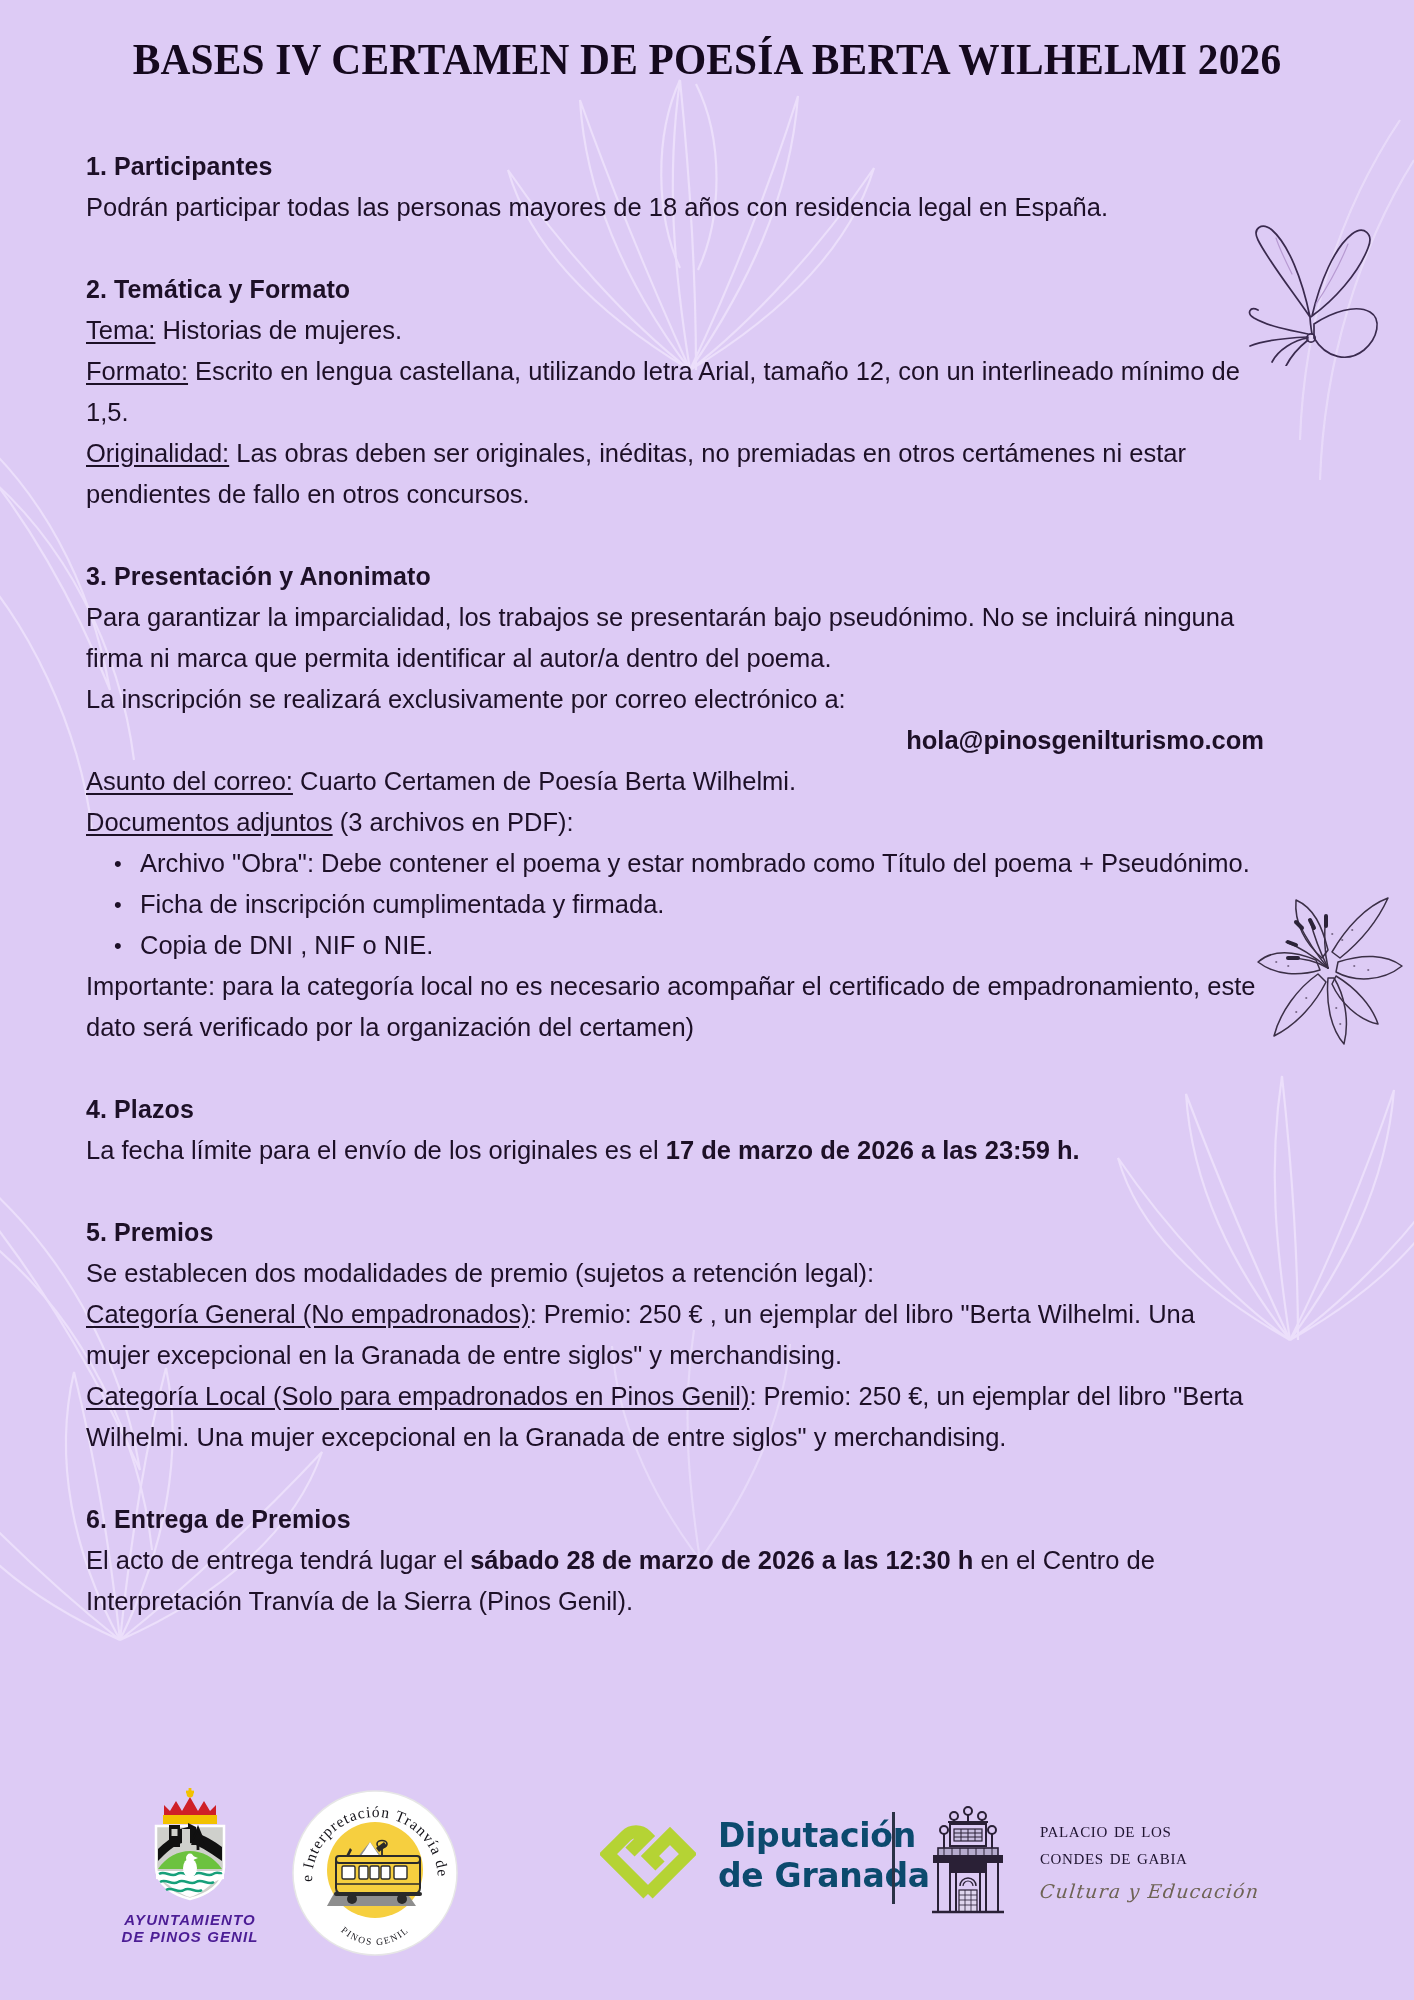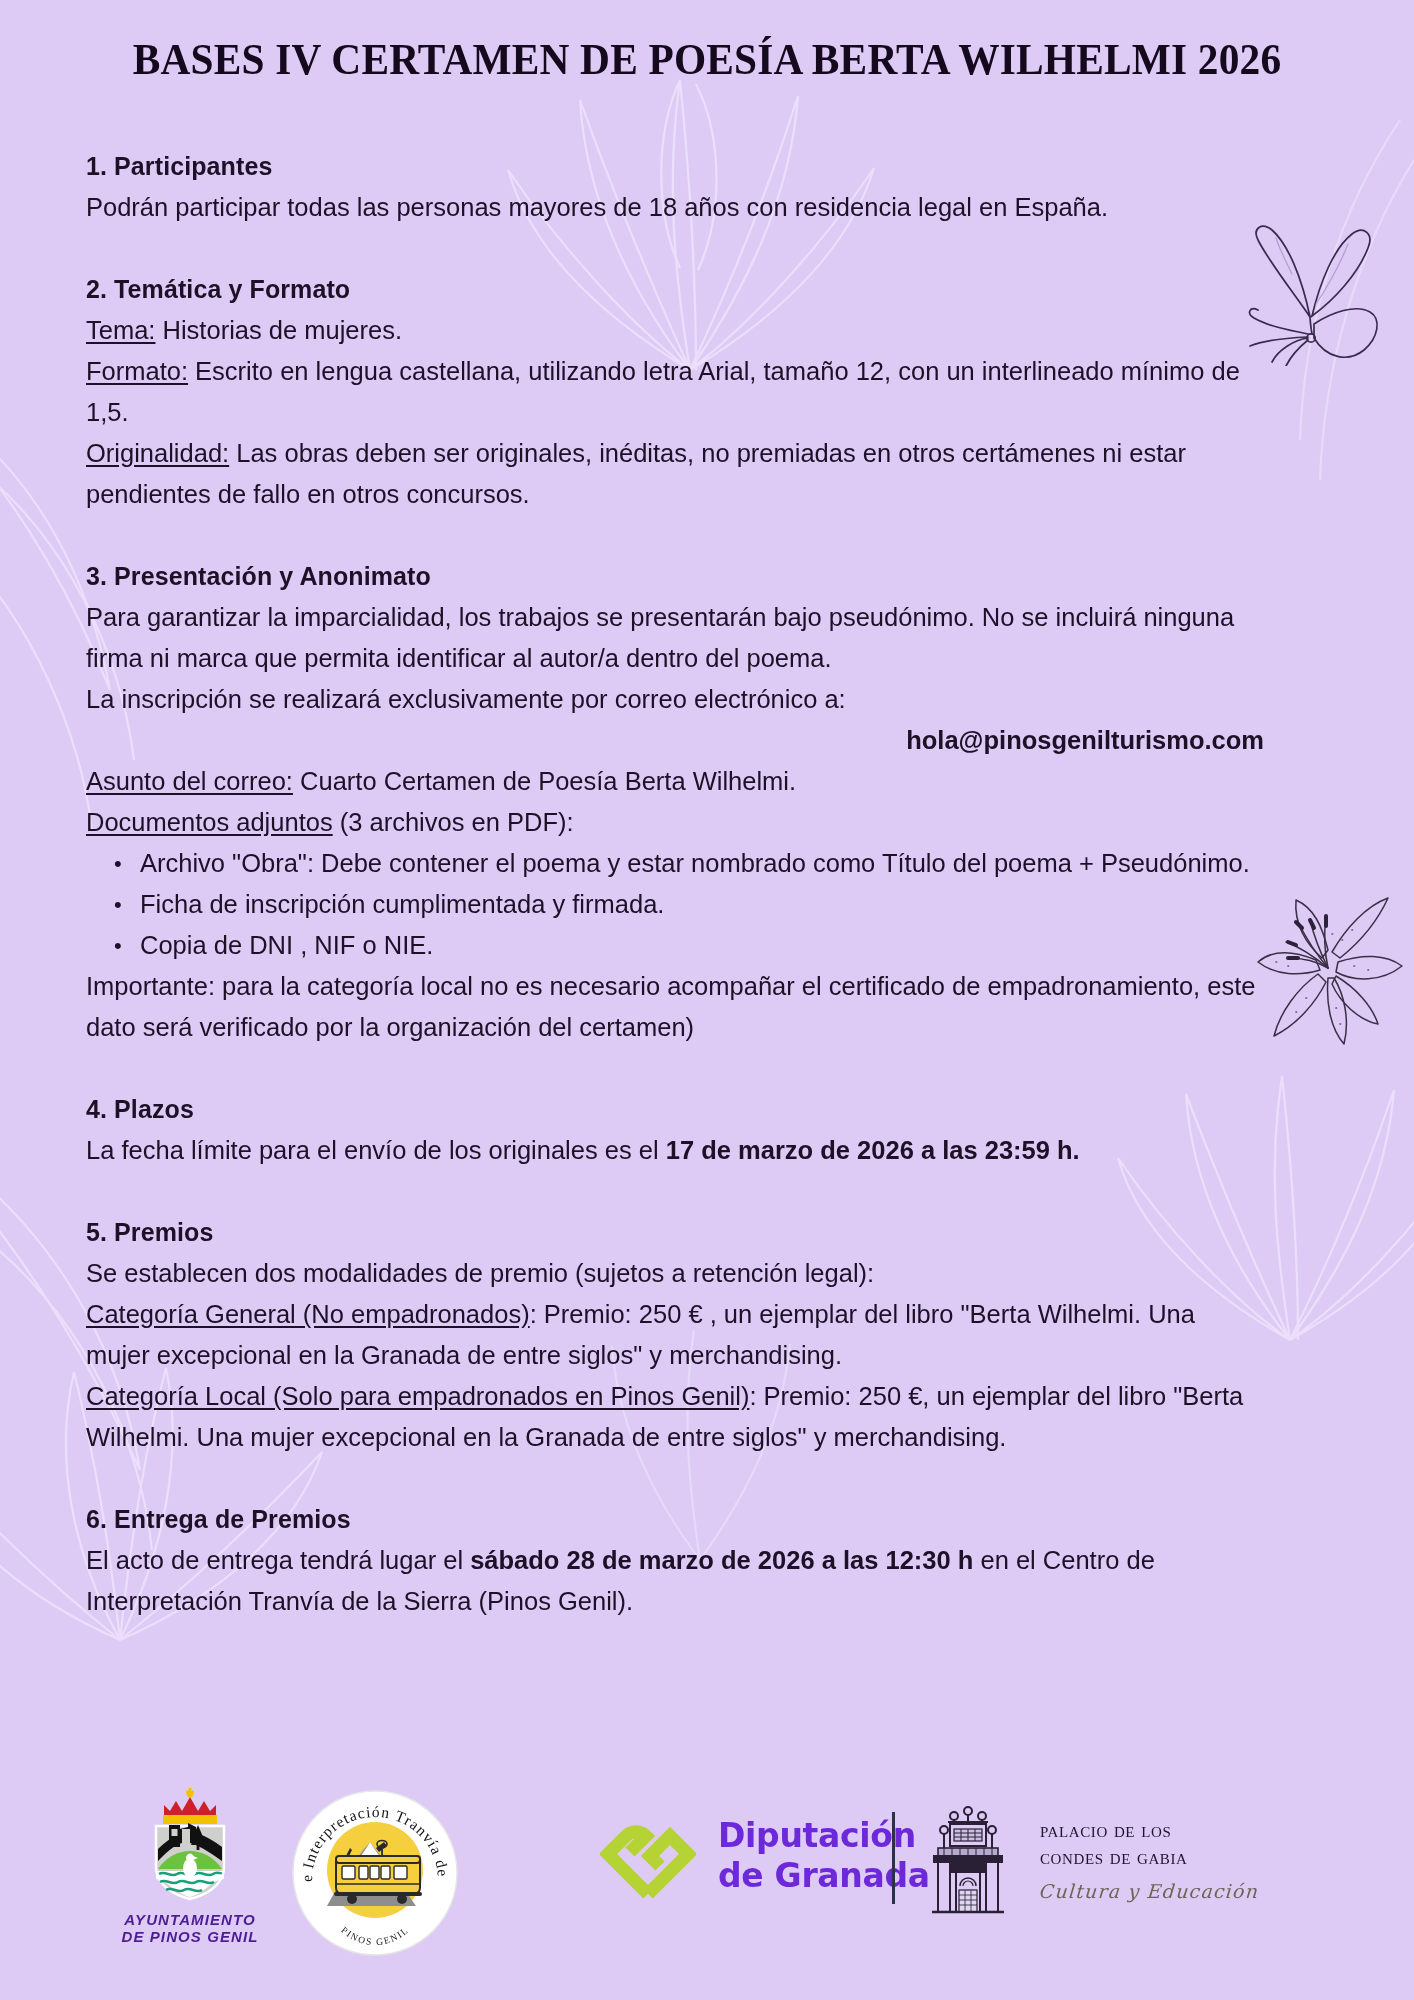--- a/index.html
+++ b/index.html
@@ -123,21 +123,21 @@
   .logo-tram svg { display: block; width: 100%; height: 100%; }
 
   .logo-dip { left: 600px; top: 40px; display: flex; align-items: center; gap: 22px; }
   .logo-dip .mark { width: 96px; height: 92px; }
   .logo-dip .mark svg { display: block; width: 100%; height: 100%; }
   .logo-dip .txt {
     font-family: "DejaVu Sans", "Liberation Sans", sans-serif;
     font-weight: 700;
     font-size: 33px;
     line-height: 40px;
-    color: #6d28d9;
+    color: #0c4a6e;
     letter-spacing: -0.3px;
   }
   .dip-divider {
     position: absolute;
     left: 892px;
     top: 42px;
     width: 3px;
     height: 92px;
     background: #2b3246;
   }

